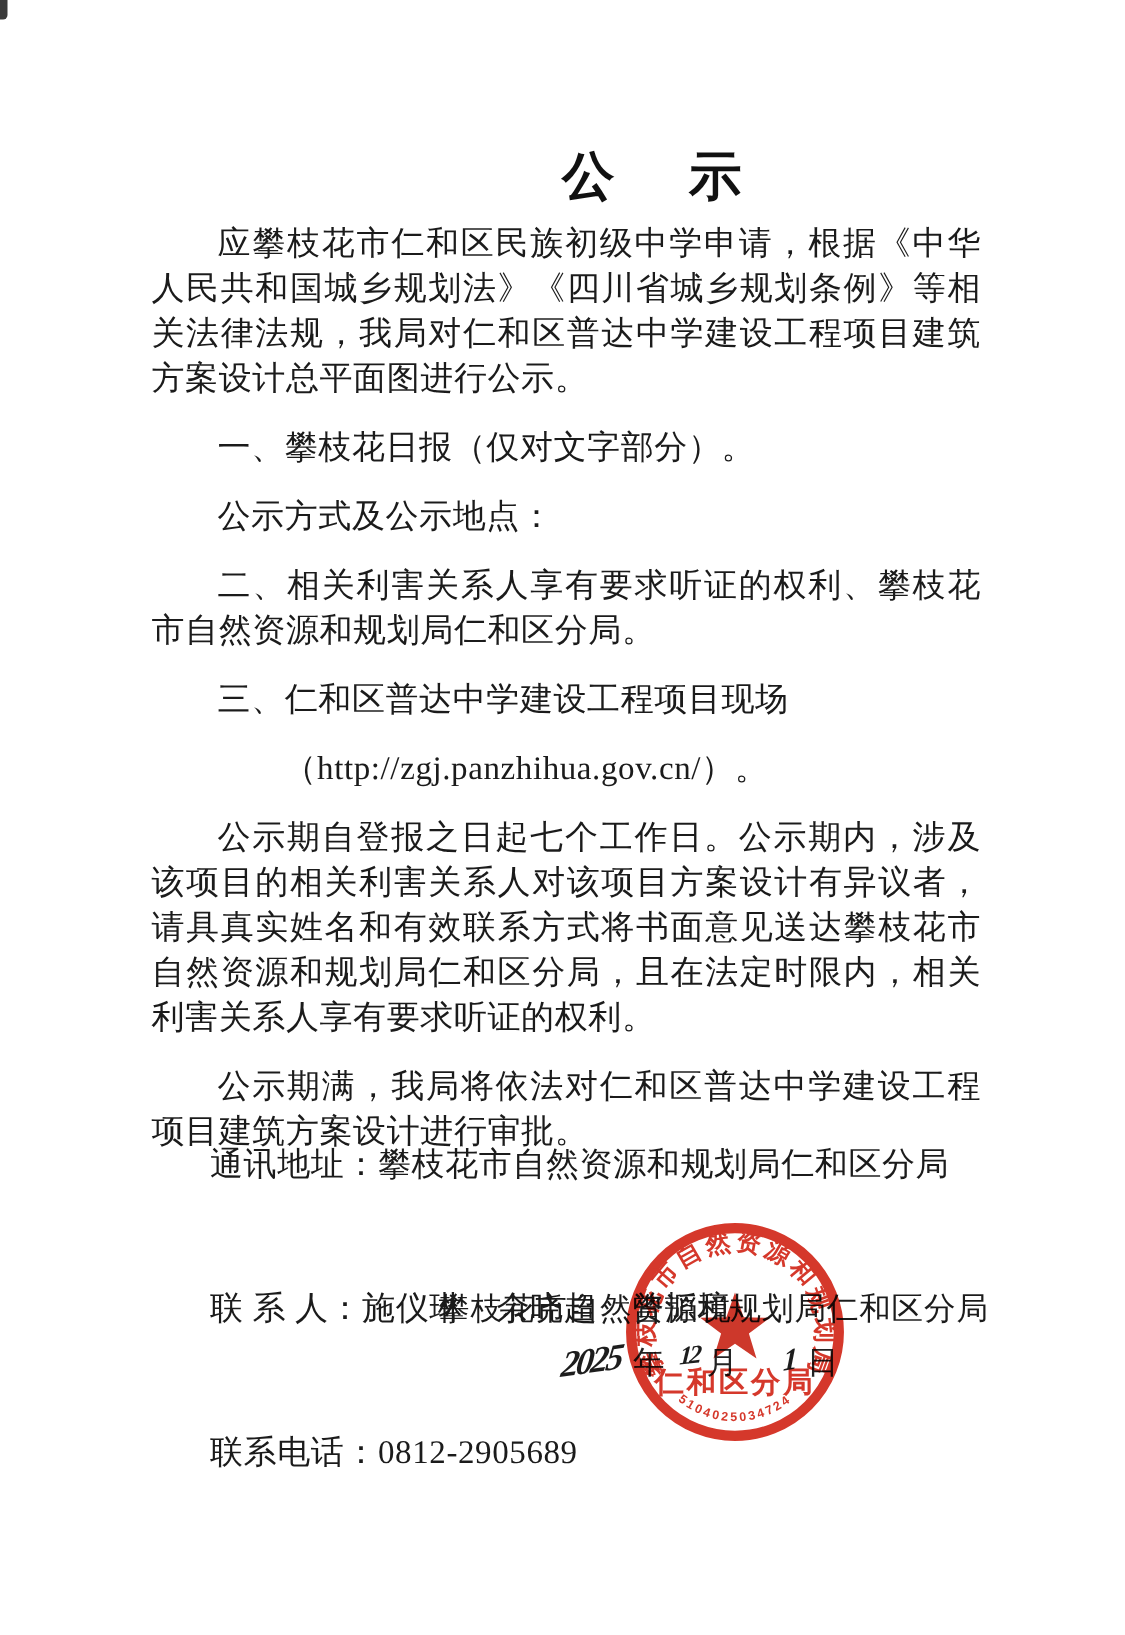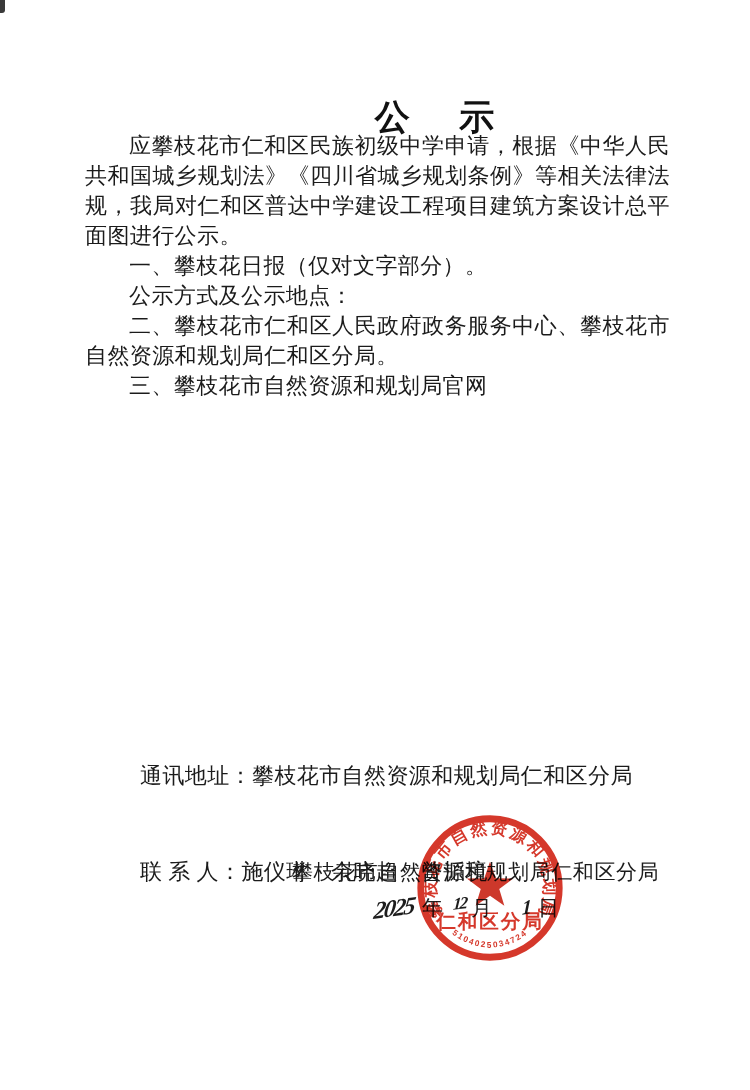--- a/index.html
+++ b/index.html
@@ -16,21 +16,21 @@
     position:absolute; top:78px; left:0; width:100%; margin:16px;
     text-align:center; font-size:35px; font-weight:700; color:#111;
     font-family:"Liberation Sans","DejaVu Sans",sans-serif;
     white-space:pre; word-spacing:38px; letter-spacing:1px;padding-left:44px;
   }
   .body-text {
     position:absolute; left:85px; top:131px; width:585px;
     font-size:22px; line-height:30px; text-align:justify;
     letter-spacing:0.4px;
   }
-  .body-text p { margin:0; text-indent:2em; }
+  .body-text p { margin:16px; text-indent:2em; }
   .body-text p.url-line { text-indent:4em; text-align:left; }
   .contact-block {
     position:absolute; left:140px; top:696px;
     font-size:22px; line-height:32px; white-space:pre; letter-spacing:0.4px;
   }
   .contact-row { display:block; }
   .sig-org {
     position:absolute; left:292px; top:858px;
     font-size:21px; letter-spacing:0.6px; white-space:pre;
   }
@@ -58,27 +58,31 @@
 <div class="page">
 
   <div class="corner-artifact"></div>
 
   <h1 class="notice-title">公 示</h1>
 
   <div class="body-text">
     <p>应攀枝花市仁和区民族初级中学申请，根据《中华人民共和国城乡规划法》《四川省城乡规划条例》等相关法律法规，我局对仁和区普达中学建设工程项目建筑方案设计总平面图进行公示。</p>
     <p>一、攀枝花日报（仅对文字部分）。</p>
     <p>公示方式及公示地点：</p>
-    <p>二、攀枝花市仁和区人民政府政务服务中心、攀枝花市自然资源和规划局仁和区分局。</p>
-    <p>三、攀枝花市自然资源和规划局官网</p>
+    <p>二、相关利害关系人享有要求听证的权利、攀枝花市自然资源和规划局仁和区分局。</p>
+    <p>三、仁和区普达中学建设工程项目现场</p>
+    <p class="url-line">（http://zgj.panzhihua.gov.cn/）。</p>
+    <p>公示期自登报之日起七个工作日。公示期内，涉及该项目的相关利害关系人对该项目方案设计有异议者，请具真实姓名和有效联系方式将书面意见送达攀枝花市自然资源和规划局仁和区分局，且在法定时限内，相关利害关系人享有要求听证的权利。</p>
+    <p>公示期满，我局将依法对仁和区普达中学建设工程项目建筑方案设计进行审批。</p>
   </div>
 
   <div class="contact-block">
     <span class="contact-row"><span>通讯地址：</span><span>攀枝花市自然资源和规划局仁和区分局</span></span>
     <span class="contact-row"><span>联 系 人：</span><span>施仪琳　余晓超　曾韬境</span></span>
+    <span class="contact-row"><span>联系电话：</span><span>0812-2905689</span></span>
   </div>
 
   <div class="sig-org">攀枝花市自然资源和规划局仁和区分局</div>
 
   <div class="sig-date">
     <span class="hand hand-year">2025</span>
     <span class="lbl">年</span>
     <span class="hand hand-month">12</span>
     <span class="lbl">月</span>
     <span class="hand hand-day">1</span>

